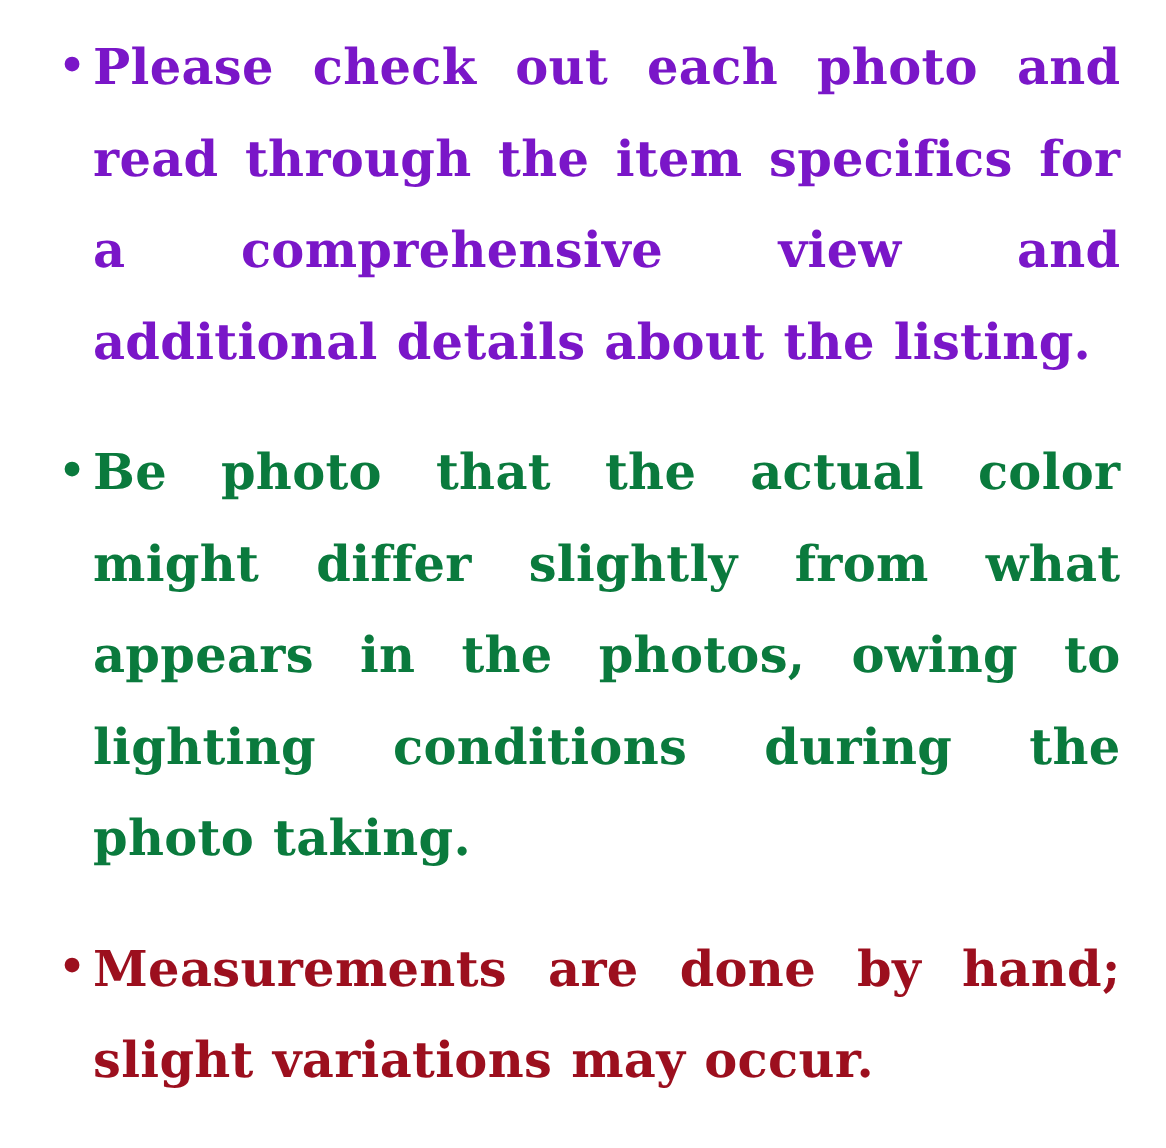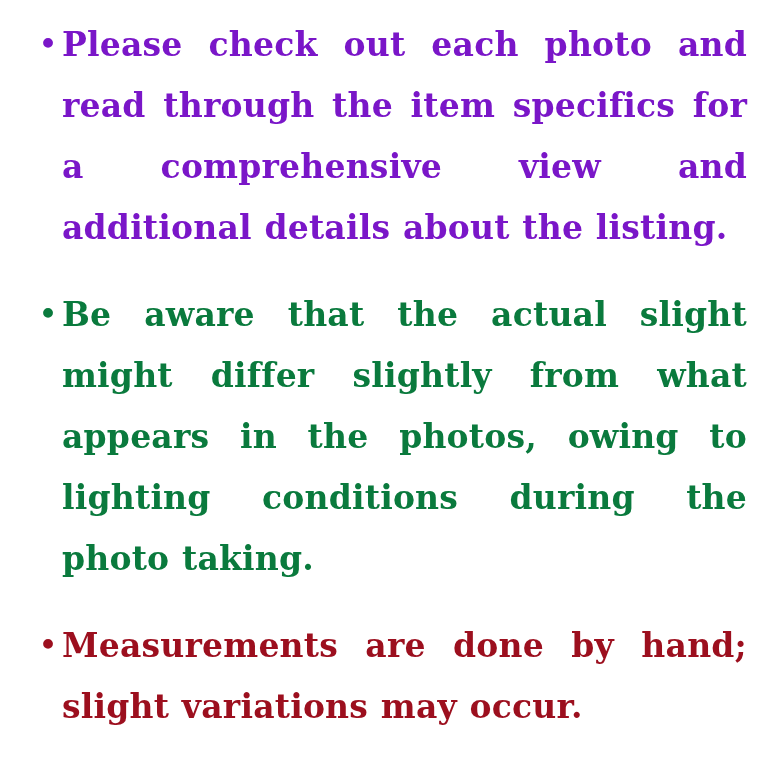--- a/index.html
+++ b/index.html
@@ -59,21 +59,21 @@
 <div class="page">
   <ul class="bullet-list">
 
     <li class="bullet-item" style="color: rgb(122, 22, 200);">
       <span class="bullet-marker">•</span>
       <span class="bullet-text">Please check out each photo and read through the item specifics for a comprehensive view and additional details about the listing.</span>
     </li>
 
     <li class="bullet-item" style="color: rgb(10, 122, 61);">
       <span class="bullet-marker">•</span>
-      <span class="bullet-text">Be aware that the actual slight might differ slightly from what appears in the photos, owing to lighting conditions during the photo taking.</span>
+      <span class="bullet-text">Be photo that the actual color might differ slightly from what appears in the photos, owing to lighting conditions during the photo taking.</span>
     </li>
 
     <li class="bullet-item" style="color: rgb(156, 15, 30);">
       <span class="bullet-marker">•</span>
       <span class="bullet-text">Measurements are done by hand; slight variations may occur.</span>
     </li>
 
   </ul>
 </div>
 

